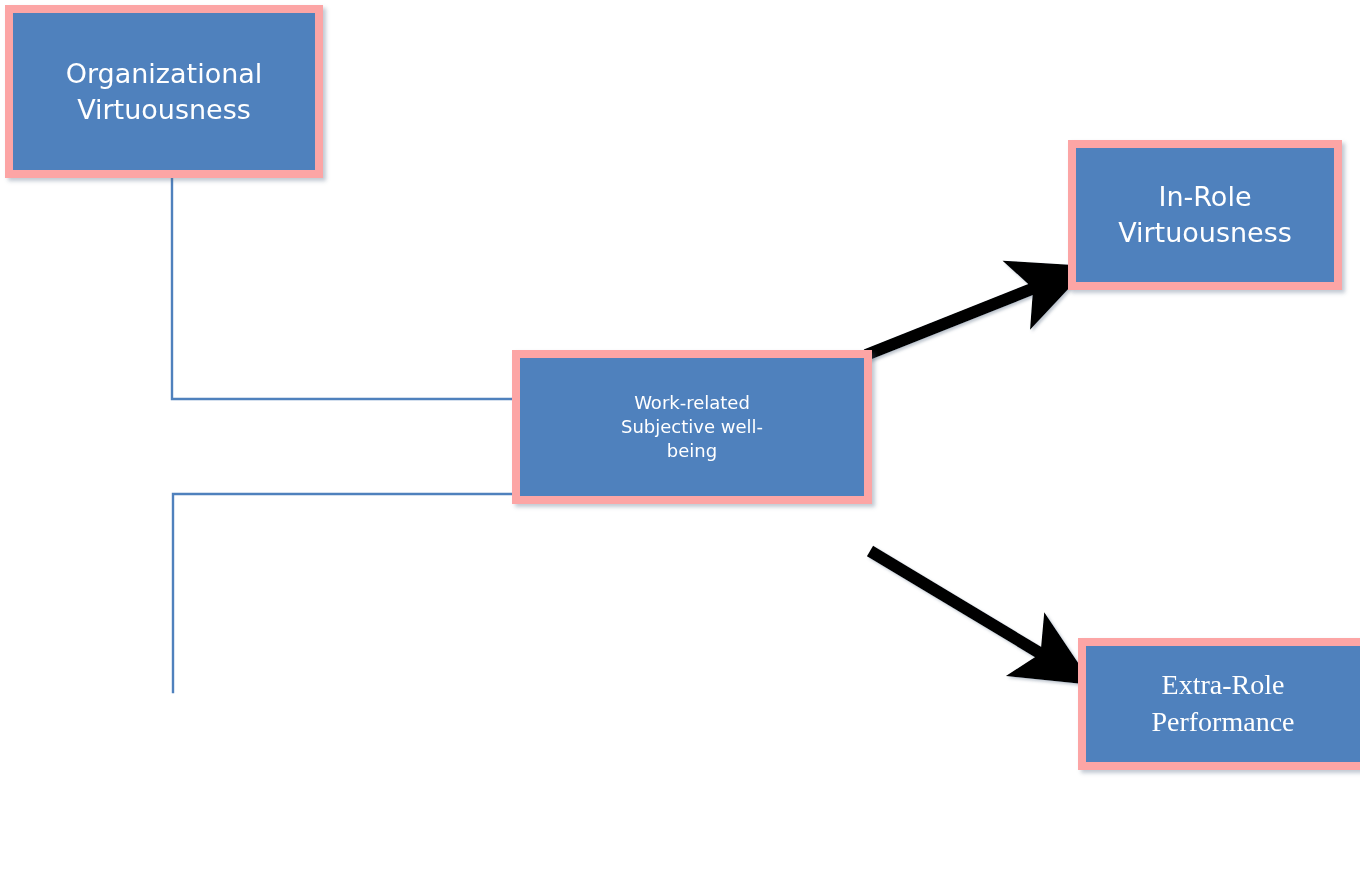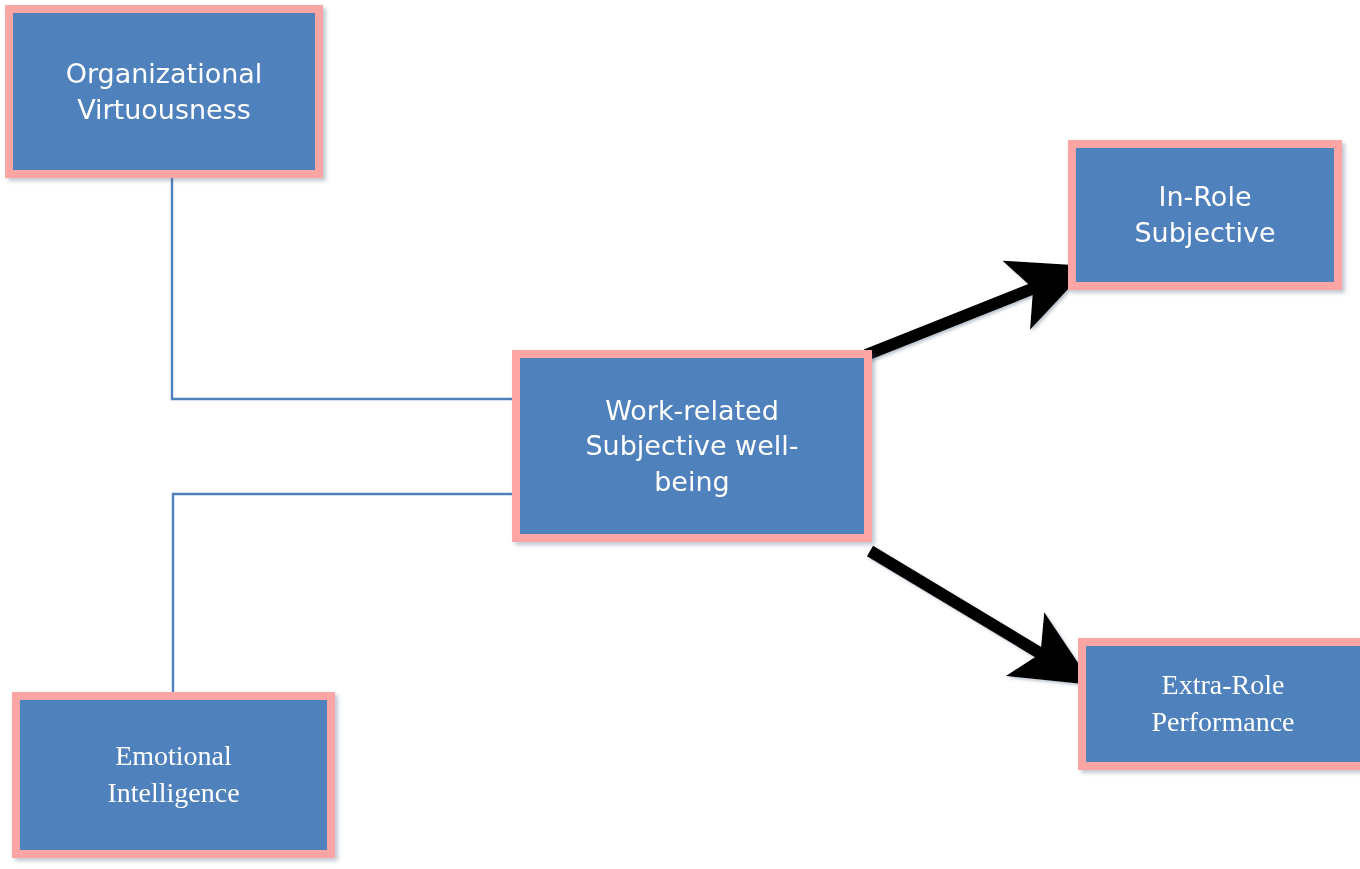--- a/index.html
+++ b/index.html
@@ -47,22 +47,22 @@
   }
   .sans { font-family: "DejaVu Sans", sans-serif; }
   .serif { font-family: "Liberation Serif", "DejaVu Serif", serif; }
 
   
   #node-org-virtuousness {
     left: 5px;  top: 5px;   width: 318px; height: 173px;
     font-size: 27px;
   }
   #node-wswb {
-    left: 512px; top: 350px; width: 360px; height: 192px;
-    font-size: 27px;
+    left: 512px; top: 350px; width: 360px; height: 154px;
+    font-size: 18px;
   }
   #node-emotional-intelligence {
     left: 12px;  top: 692px; width: 323px; height: 166px;
     font-size: 28px;
   }
   #node-in-role {
     left: 1068px; top: 140px; width: 274px; height: 150px;
     font-size: 27px;
   }
   #node-extra-role {
@@ -98,28 +98,24 @@
     <span class="label">Organizational
 Virtuousness</span>
   </div>
 
   <div class="node sans" id="node-wswb">
     <span class="label">Work-related
 Subjective well-
 being</span>
   </div>
 
-  <div class="node serif" id="node-emotional-intelligence">
-    <span class="label">Emotional
-Intelligence</span>
-  </div>
 
   <div class="node sans" id="node-in-role">
     <span class="label">In-Role
-Subjective</span>
+Virtuousness</span>
   </div>
 
   <div class="node serif" id="node-extra-role">
     <span class="label">Extra-Role
 Performance</span>
   </div>
 
 </div>
 
 </body></html>

